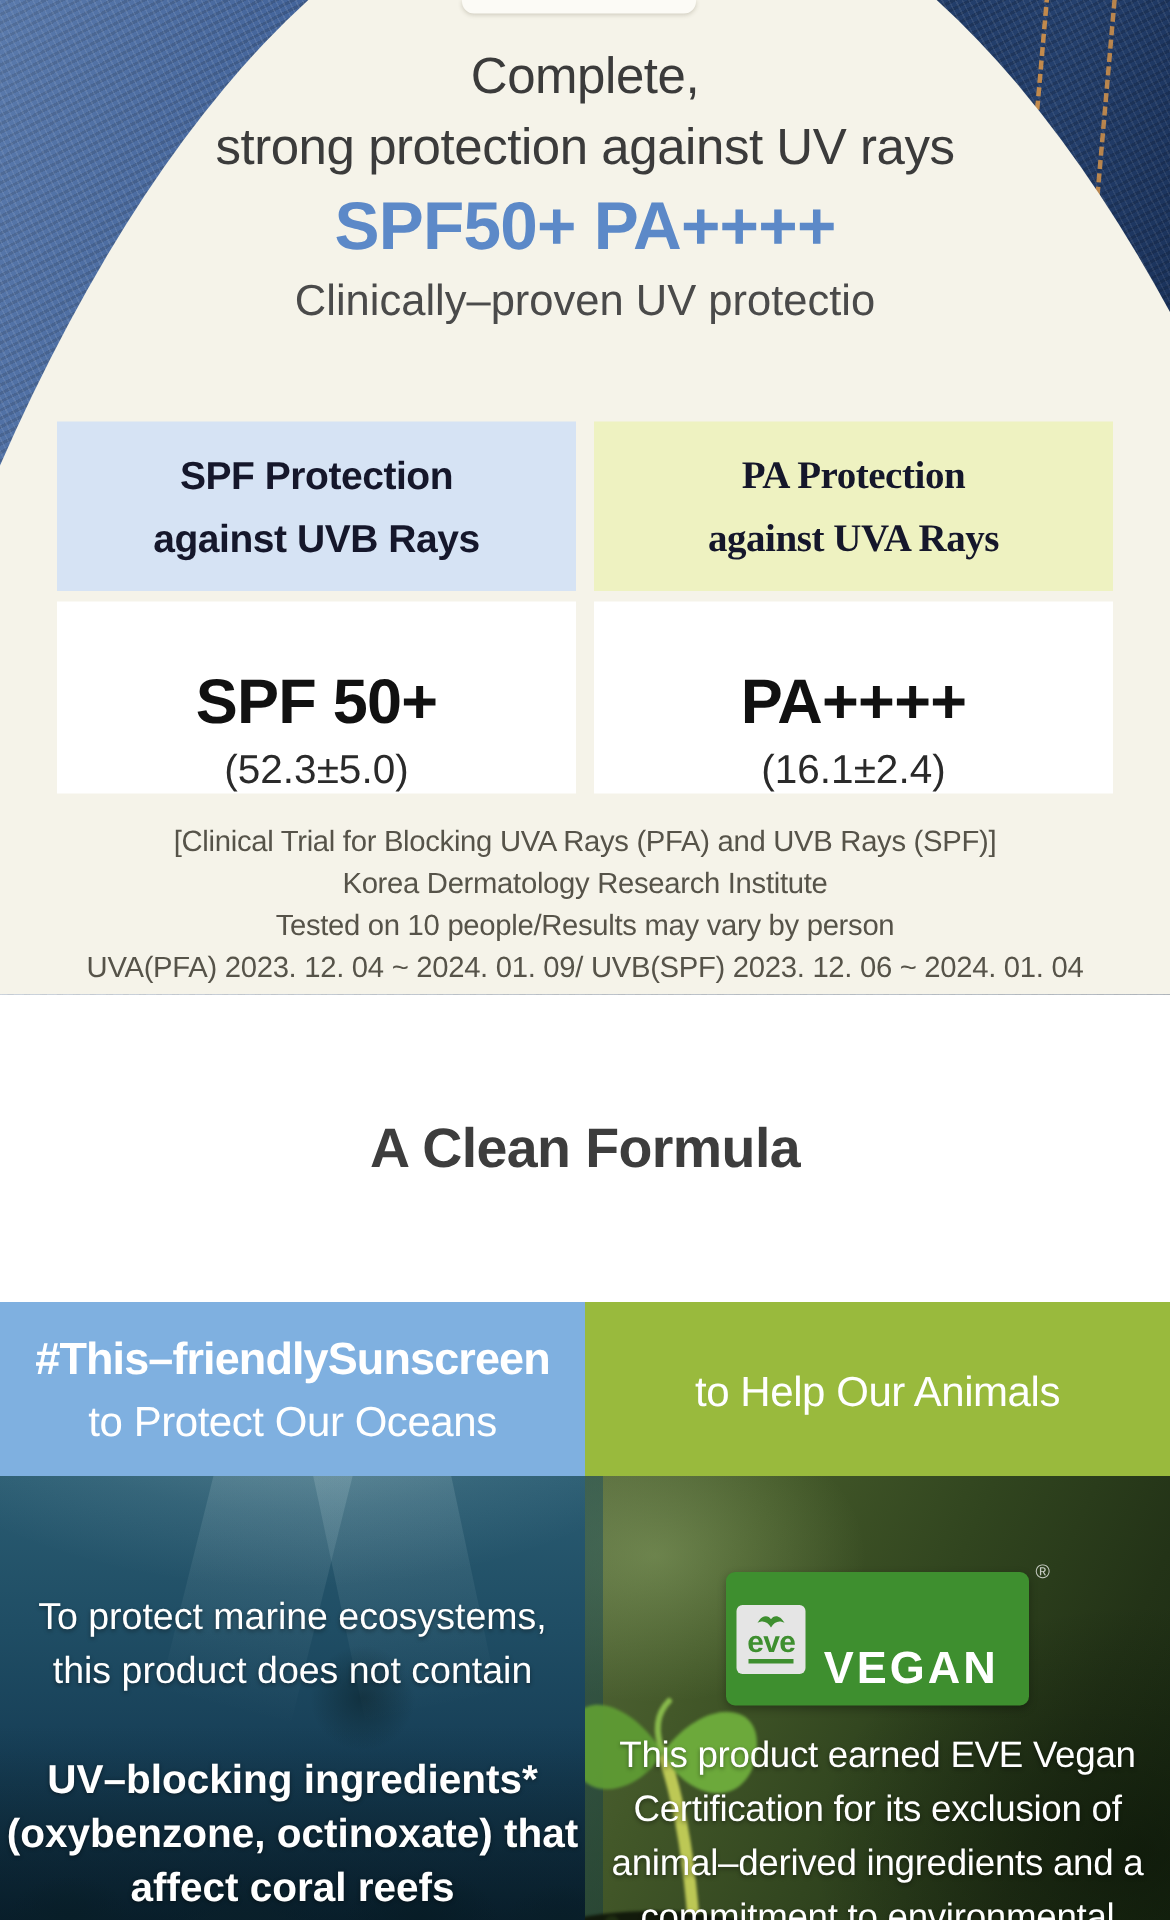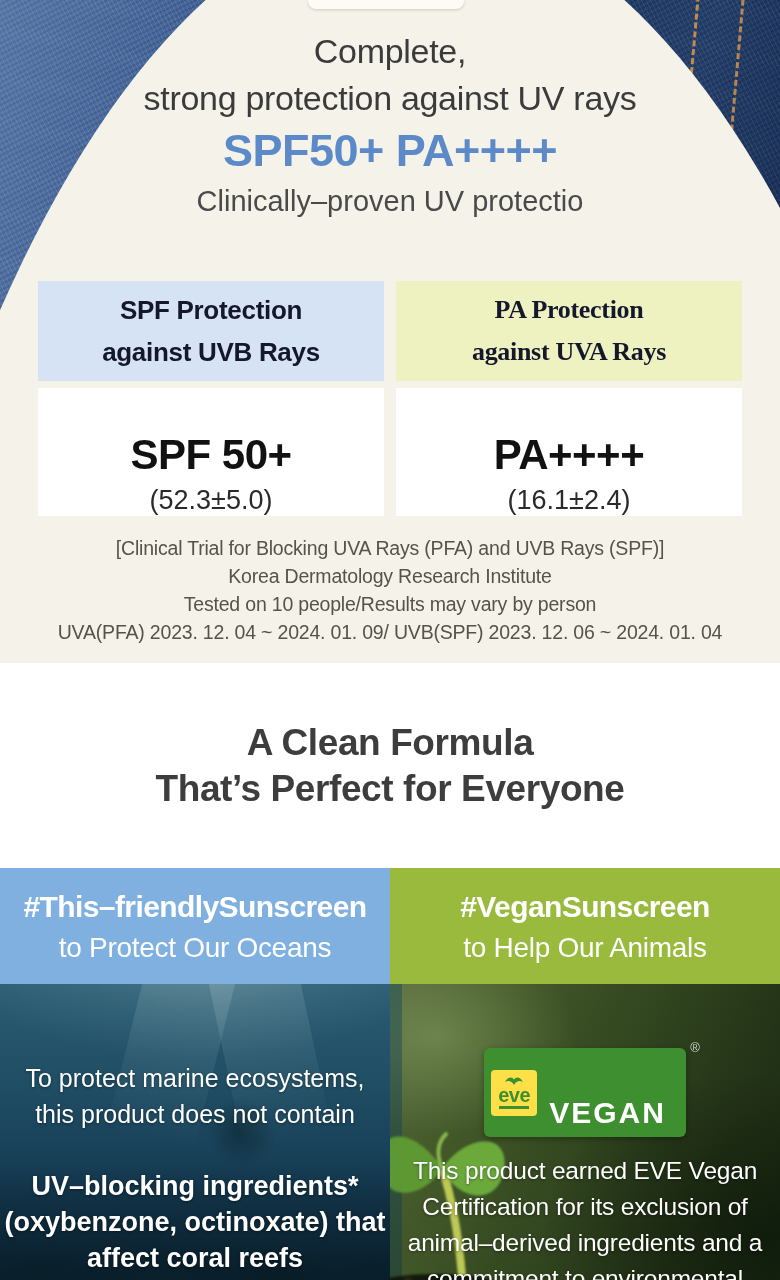--- a/index.html
+++ b/index.html
@@ -30,21 +30,21 @@
   .hero-content { position:relative; padding-top:28px; text-align:center; }
   .hero-heading { font-size:34px; line-height:47px; font-weight:500;
     color:#3b3b3b; letter-spacing:-.3px; }
   .spf-badge { margin-top:1px; font-size:45px; line-height:56px; font-weight:700;
     color:#5c89c8; letter-spacing:-.5px; }
   .hero-sub { margin-top:2px; font-size:29px; line-height:40px; font-weight:400; color:#4a4a4a; }
 
   
   .uv-table { display:flex; gap:12px; margin:60px 38px 0; }
   .uv-col { flex:1; display:flex; flex-direction:column; gap:7px; }
-  .uv-th { height:100px; display:flex; flex-direction:column; justify-content:center;
+  .uv-th { height:113px; display:flex; flex-direction:column; justify-content:center;
     font-size:26px; line-height:42px; font-weight:700; color:#15172b; letter-spacing:-.3px; }
   .uv-th.blue { background:#d6e3f4; }
   .uv-th.green { background:#eef2c1;font-family:Liberation Serif, serif; }
   .uv-td { height:128px; background:#ffffff; display:flex; flex-direction:column;
     justify-content:flex-end; }
   .uv-value { font-size:42px; line-height:50px; font-weight:700; color:#111; letter-spacing:-.5px; }
   .uv-detail { margin-top:4px; font-size:27px; line-height:32px; color:#2a2a2a; }
 
   .footnote { margin-top:18px; font-size:19.5px; line-height:28px; color:#565349; letter-spacing:-.2px; }
 
@@ -101,21 +101,21 @@
     background:linear-gradient(180deg, rgba(32,80,92,.75), rgba(18,56,66,.7)); opacity:.7; }
   .seedling { position:absolute; left:-14px; bottom:-26px; width:170px; height:230px;
     filter:blur(1.2px); opacity:.95; pointer-events:none; }
   .vegan-content { position:relative; z-index:2; }
 
   .eve-logo { position:relative; display:inline-flex; align-items:center; gap:12px;
     margin-top:64px; background:#3e8f2f; border-radius:6px; padding:7px 20px 7px 7px;
     box-shadow:0 2px 6px rgba(0,0,0,.3); }
   .eve-reg { position:absolute; top:-8px; right:-14px; font-size:13px; color:rgba(255,255,255,.75); }
   .eve-box { display:flex; flex-direction:column; align-items:center; justify-content:center;
-    width:46px; height:46px; background:#fde047; border-radius:4px; }
+    width:46px; height:46px; background:#e5e5e5; border-radius:4px; }
   .eve-word { font-size:20px; line-height:18px; font-weight:700; color:#3e8f2f; letter-spacing:-.5px; }
   .eve-underline { width:30px; height:3px; background:#3e8f2f; margin-top:2px; }
   .vegan-word { font-size:30px; font-weight:700; color:#fff; letter-spacing:2px;margin-top:41px; }
 
   .vegan-text { margin-top:16px; font-size:24.5px; line-height:36px; font-weight:400;
     text-shadow:0 1px 3px rgba(0,0,0,.4); letter-spacing:-.2px; }
 </style>
 </head>
 <body>
 
@@ -162,21 +162,20 @@
         <div>Korea Dermatology Research Institute</div>
         <div>Tested on 10 people/Results may vary by person</div>
         <div>UVA(PFA) 2023. 12. 04 ~ 2024. 01. 09/ UVB(SPF) 2023. 12. 06 ~ 2024. 01. 04</div>
       </div>
     </div>
   </section>
 
   <section class="clean">
     <h2 class="clean-heading">
       <span>A Clean Formula</span><br>
-      <span>That’s Perfect for Everyone</span>
     </h2>
   </section>
 
   <section class="features">
 
     <div class="feat-col">
       <div class="feat-header reef">
         <div class="feat-tag">#This–friendlySunscreen</div>
         <div class="feat-tagline">to Protect Our Oceans</div>
       </div>
@@ -190,21 +189,20 @@
         <div class="ocean-em">
           <div>UV–blocking ingredients*</div>
           <div>(oxybenzone, octinoxate) that</div>
           <div>affect coral reefs</div>
         </div>
       </div>
     </div>
 
     <div class="feat-col">
       <div class="feat-header vegan">
-        <div class="feat-tag">#VeganSunscreen</div>
         <div class="feat-tagline">to Help Our Animals</div>
       </div>
       <div class="feat-body veganbg">
         <svg class="seedling" viewBox="0 0 170 230" xmlns="http://www.w3.org/2000/svg">
           <path d="M88 230 C85 170 78 128 66 92" stroke="#c4cf58" stroke-width="8" fill="none" stroke-linecap="round"></path>
           <path d="M66 92 C34 44 -8 54 6 100 C16 128 52 118 66 92 Z" fill="#5f9c34"></path>
           <path d="M66 92 C96 52 140 58 126 102 C114 132 78 120 66 92 Z" fill="#6fae3d"></path>
           <path d="M66 92 C60 78 62 66 70 58" stroke="#8cbf4e" stroke-width="4" fill="none" stroke-linecap="round"></path>
           <ellipse cx="60" cy="224" rx="90" ry="26" fill="#10170a"></ellipse>
           <circle cx="120" cy="212" r="4" fill="#1d2a10"></circle>

